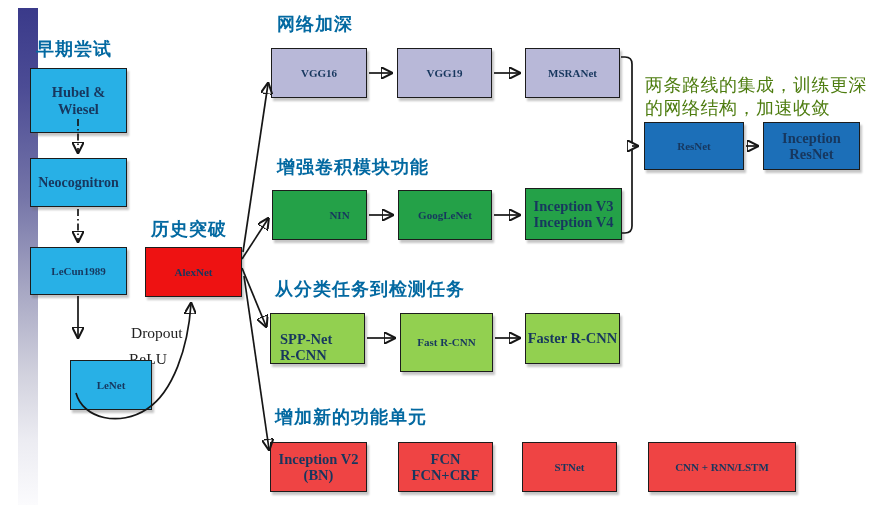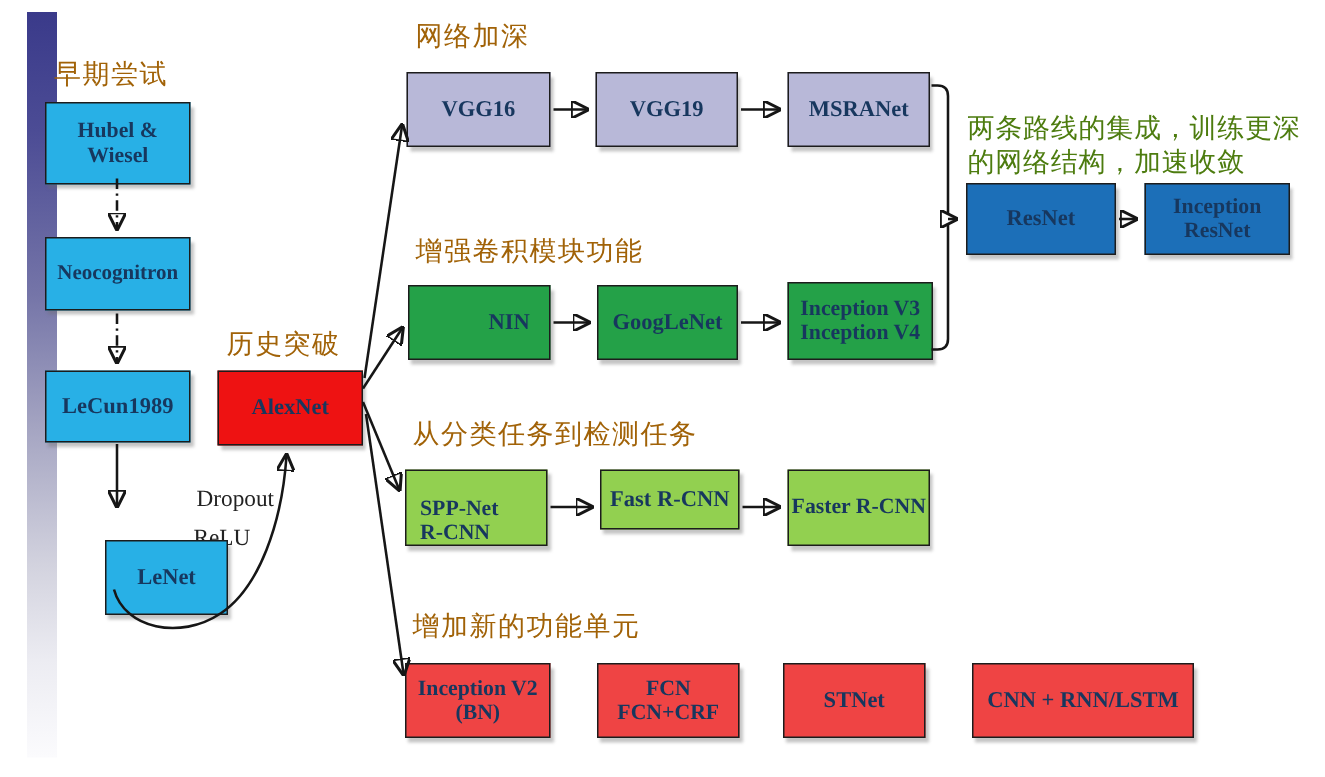--- a/index.html
+++ b/index.html
@@ -8,34 +8,34 @@
     font-family:"Liberation Sans","DejaVu Sans",sans-serif;
   }
   #accent-bar{
     position:absolute;left:18px;top:8px;width:20px;height:497px;
     background:linear-gradient(to bottom,#3a3a8a 0%,#4c4c95 16%,#7575a8 38%,#a5a5c2 56%,#d2d2de 74%,#ececf2 87%,#fbfbfd 100%);
   }
   .node{
     position:absolute;display:flex;flex-direction:column;align-items:center;justify-content:center;
     border:1.6px solid #1c1c1c;box-sizing:border-box;
     font-family:"Liberation Serif","DejaVu Serif",serif;font-weight:bold;
-    font-size:15px;line-height:1.12;color:#17375e;text-align:center;
+    font-size:11px;line-height:1.12;color:#17375e;text-align:center;
     box-shadow:2px 3px 2px rgba(110,110,110,.40);
   }
   .node.two{font-size:14.5px;}
   .cyan{background:#28b0e6;}
   .red{background:#ee1212;}
   .lav{background:#b8b8d8;}
   .green{background:#24a148;}
   .lgreen{background:#92d050;}
   .blue{background:#1c6fb8;}
   .gold{background:#ef4444;}
   .left-align{align-items:flex-start;padding-left:9px;text-align:left;justify-content:flex-end;}
   .sec-label{
-    position:absolute;font-weight:normal;color:#a16207;font-size:18px;letter-spacing:1px;white-space:nowrap;
+    position:absolute;font-weight:bold;color:#0369a1;font-size:18px;letter-spacing:1px;white-space:nowrap;
   }
   .note{
     position:absolute;left:645px;top:74px;font-weight:normal;color:#4d7c0f;font-size:18px;
     line-height:23px;white-space:nowrap;letter-spacing:.5px;
   }
   .note span{display:block;}
   .hint{
     position:absolute;font-family:"Liberation Serif","DejaVu Serif",serif;
     font-size:15.5px;color:#222;white-space:nowrap;
   }
@@ -58,21 +58,21 @@
   <div class="sec-label" style="left:275px;top:405px;">增加新的功能单元</div>
 
   <div class="note">
     <span>两条路线的集成，训练更深</span>
     <span>的网络结构，加速收敛</span>
   </div>
 
   <div class="hint" style="left:131px;top:324px;">Dropout</div>
   <div class="hint" style="left:129px;top:350px;">ReLU</div>
 
-  <div class="node cyan two" style="left:30px;top:68px;width:97px;height:55px;">
+  <div class="node cyan two" style="left:30px;top:68px;width:97px;height:65px;">
     <span>Hubel &amp;</span>
     <span>Wiesel</span>
   </div>
   <div class="node cyan" style="left:30px;top:158px;width:97px;height:49px;font-size:14px;">Neocognitron</div>
   <div class="node cyan" style="left:30px;top:247px;width:97px;height:48px;">LeCun1989</div>
   <div class="node cyan" style="left:30px;top:360px;width:82px;height:50px;margin-left:40px;">LeNet</div>
 
   <div class="node red" style="left:145px;top:247px;width:97px;height:50px;">AlexNet</div>
 
   <div class="node lav" style="left:271px;top:48px;width:96px;height:50px;">VGG16</div>
@@ -89,21 +89,21 @@
   <div class="node blue" style="left:644px;top:122px;width:100px;height:48px;">ResNet</div>
   <div class="node blue two" style="left:763px;top:122px;width:97px;height:48px;">
     <span>Inception</span>
     <span>ResNet</span>
   </div>
 
   <div class="node lgreen two left-align" style="left:270px;top:313px;width:95px;height:51px;">
     <span>SPP-Net</span>
     <span>R-CNN</span>
   </div>
-  <div class="node lgreen" style="left:400px;top:313px;width:93px;height:40px;">Fast R-CNN</div>
+  <div class="node lgreen" style="left:400px;top:313px;width:93px;height:59px;">Fast R-CNN</div>
   <div class="node lgreen" style="left:525px;top:313px;width:95px;height:51px;font-size:14.5px;">Faster R-CNN</div>
 
   <div class="node gold two" style="left:270px;top:442px;width:97px;height:50px;">
     <span>Inception V2</span>
     <span>(BN)</span>
   </div>
   <div class="node gold two" style="left:398px;top:442px;width:95px;height:50px;">
     <span>FCN</span>
     <span>FCN+CRF</span>
   </div>

